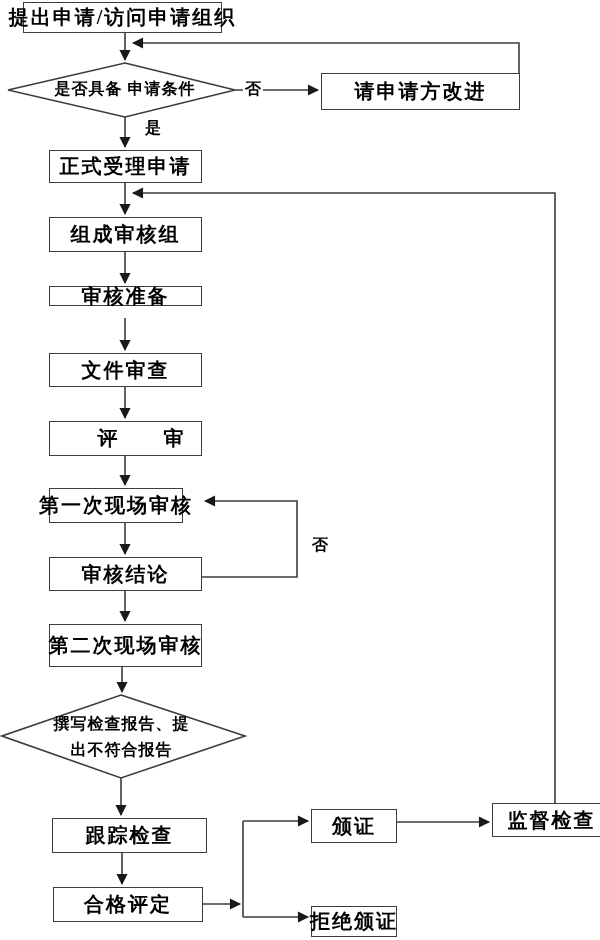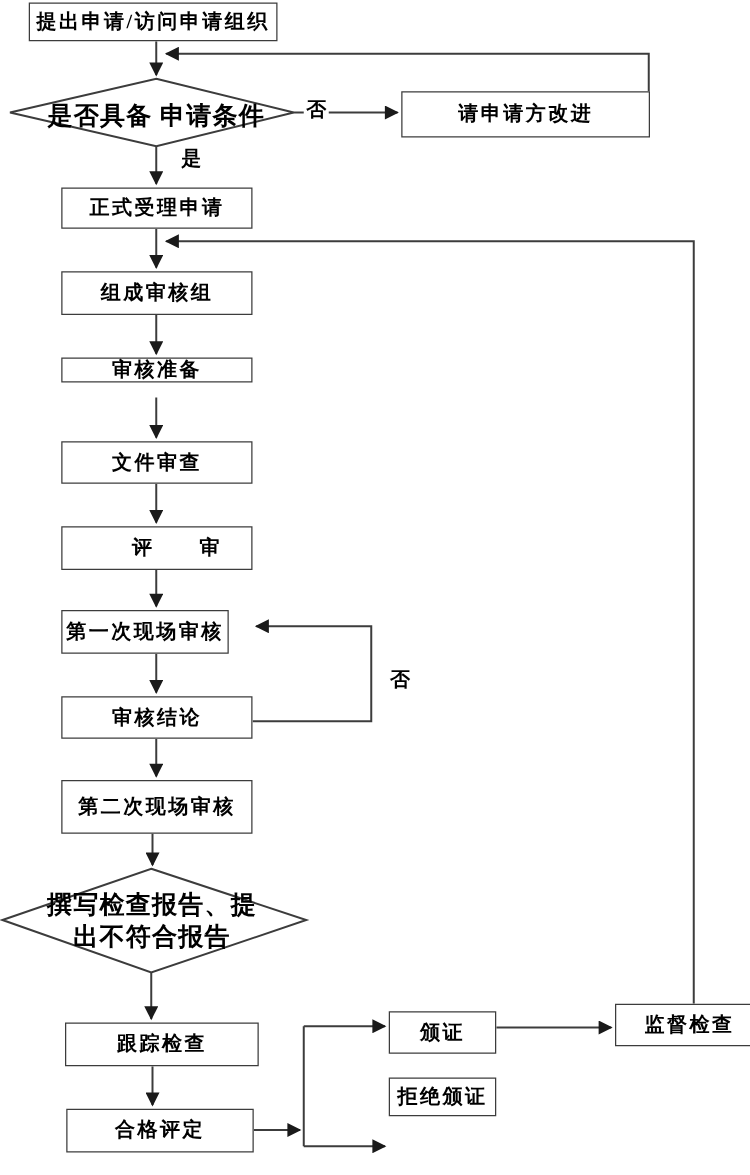--- a/index.html
+++ b/index.html
@@ -25,29 +25,29 @@
     height: 940px;
   }
   .node {
     position: absolute;
     box-sizing: border-box;
     border: 1.5px solid #3c3c3c;
     background: #ffffff;
     display: flex;
     align-items: center;
     justify-content: center;
-    font-size: 16px;
+    font-size: 20px;
     letter-spacing: 2px;
     white-space: nowrap;
     z-index: 2;
   }
   .diamond-text {
     position: absolute;
     text-align: center;
-    font-size: 20px;
+    font-size: 16px;
     letter-spacing: 1px;
     z-index: 2;
     font-family: Liberation Serif, serif;
   }
   .edge-label {
     position: absolute;
     font-size: 16px;
     background: #ffffff;
     padding: 0 2px;
     z-index: 3;
@@ -60,21 +60,21 @@
   #n-team       { left: 49px;  top: 217px; width: 153px; height: 35px; }
   #n-prepare    { left: 49px;  top: 286px; width: 153px; height: 20px; }
   #n-docreview  { left: 49px;  top: 353px; width: 153px; height: 34px; }
   #n-review     { left: 49px;  top: 421px; width: 153px; height: 35px; padding-left: 32px; }
   #n-audit1     { left: 49px;  top: 488px; width: 134px; height: 35px; }
   #n-conclusion { left: 49px;  top: 557px; width: 153px; height: 34px; }
   #n-audit2     { left: 49px;  top: 624px; width: 153px; height: 43px; }
   #n-track      { left: 52px;  top: 818px; width: 155px; height: 35px; }
   #n-evaluate   { left: 53px;  top: 887px; width: 150px; height: 35px; }
   #n-certify    { left: 311px; top: 809px; width: 86px;  height: 34px; }
-  #n-refuse     { left: 311px; top: 862px; width: 86px;  height: 31px; }
+  #n-refuse     { left: 311px; top: 906px; width: 86px;  height: 31px; }
   #n-supervise  { left: 492px; top: 803px; width: 119px; height: 34px; }
   
   #t-decision1 { left: 25px; top: 79px;  width: 200px; }
   #t-report    { left: 30px; top: 711px; width: 183px; line-height: 26px; }
   
   #l-no1  { left: 243px; top: 79px;  }
   #l-yes1 { left: 143px; top: 118px; }
   #l-no2  { left: 310px; top: 535px; }
 </style>
 </head>

